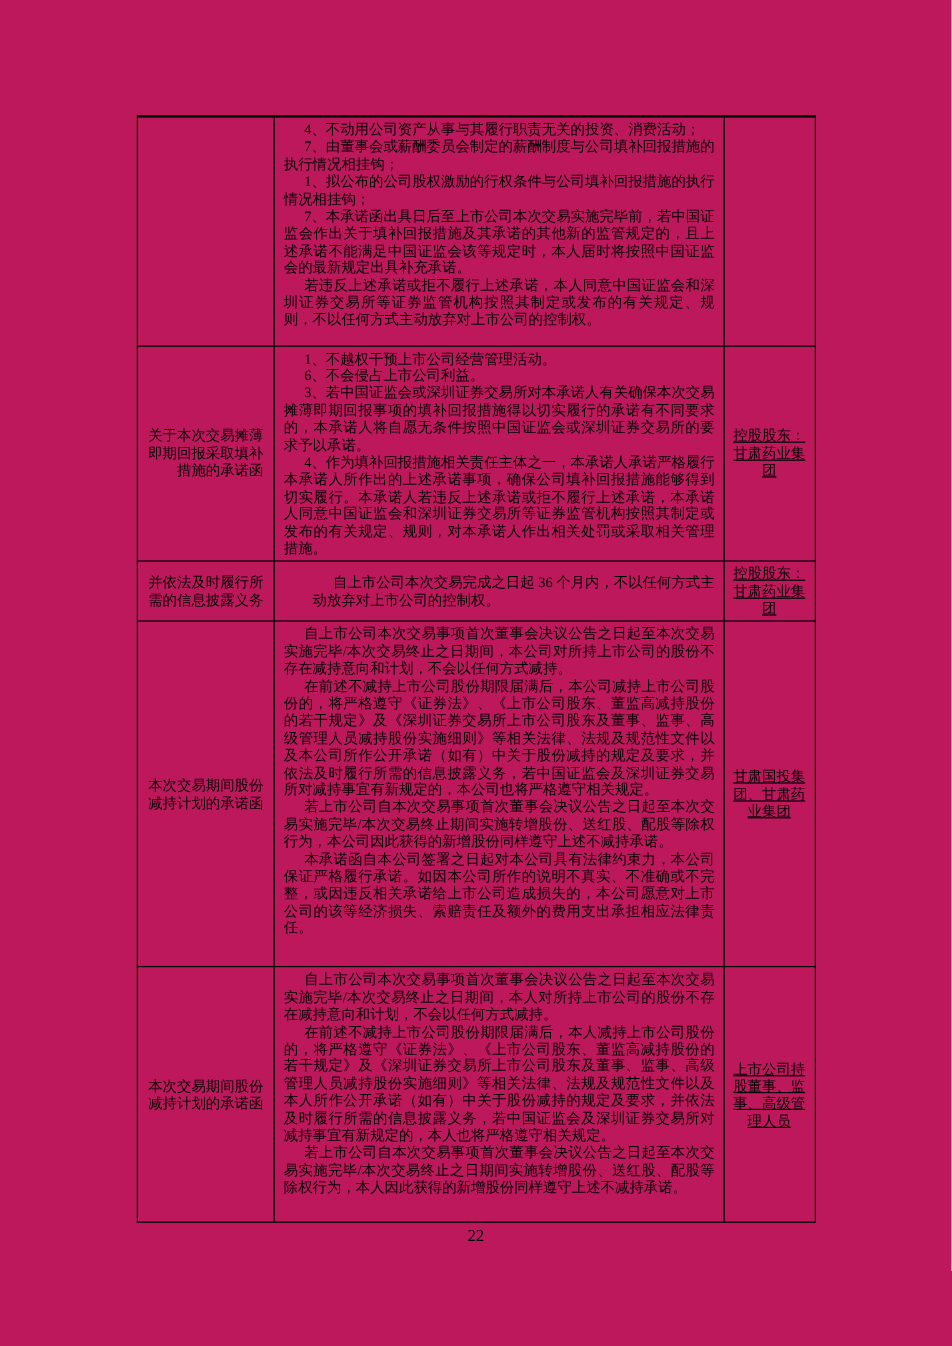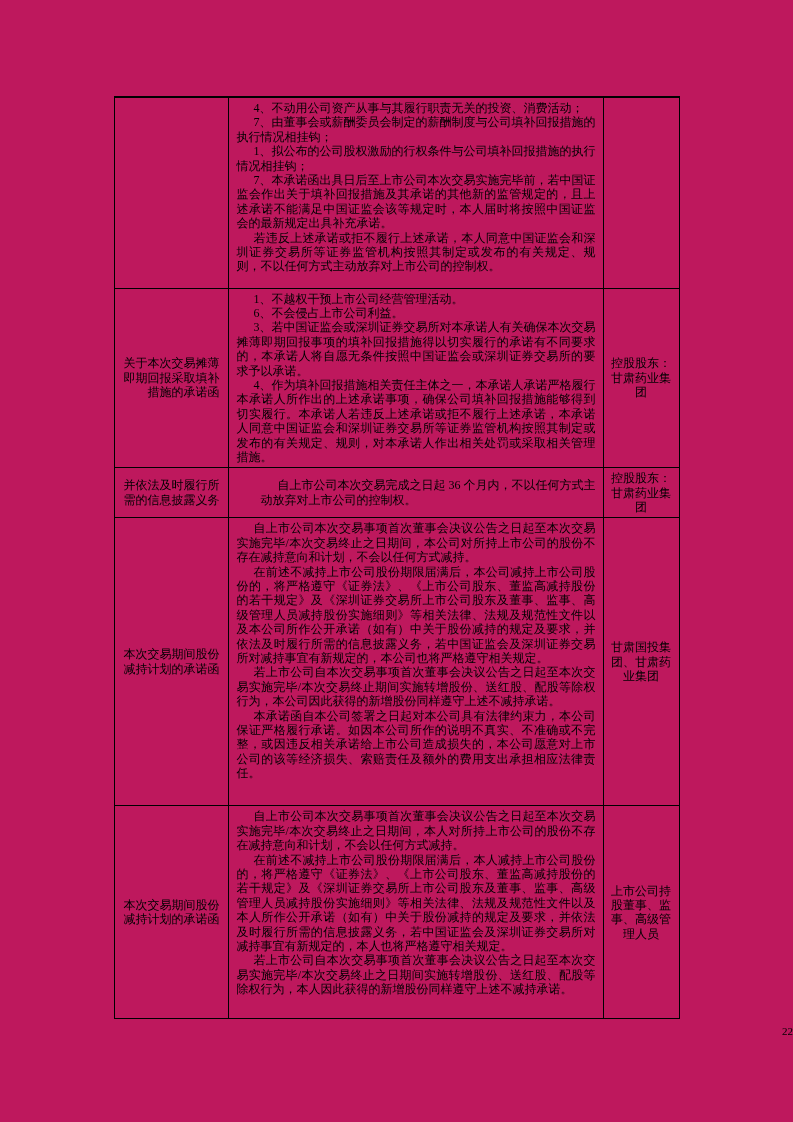--- a/index.html
+++ b/index.html
@@ -38,32 +38,33 @@
   td.body {
     vertical-align: top;
     text-align: justify;
     padding: 3px 7px 3px 8px;
   }
   td.body p { text-indent: 17px; margin: 0; }
   td.party {
     text-align: center;
     vertical-align: middle;
     padding: 2px 7px;
+    text-decoration: underline;
   }
   tr.r0 { height: 191px; }
   tr.r1 { height: 172px; }
   tr.r2 { height: 50px; }
   tr.r3 { height: 47px; }
   tr.r4 { height: 288px; }
   tr.r5 { height: 213px; }
   tr.r2 td.body, tr.r3 td.body { vertical-align: middle; padding-left: 32px; }
   .pagenum {
-    text-align: right;
+    text-align: center;
     margin-top: 5px;
-    font-size: 11px;
+    font-size: 14px;
     line-height: 14px;
   }
 </style>
 </head>
 <body>
 
 <div class="page">
 
   <table class="commitments">
     <colgroup>

